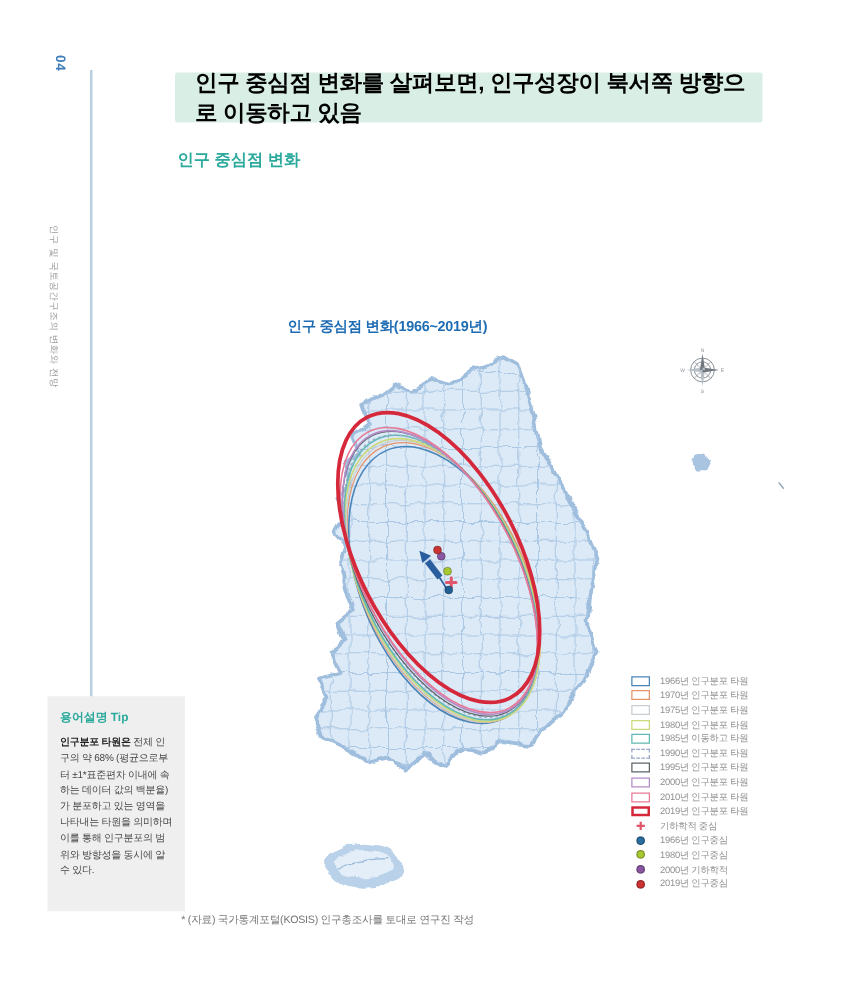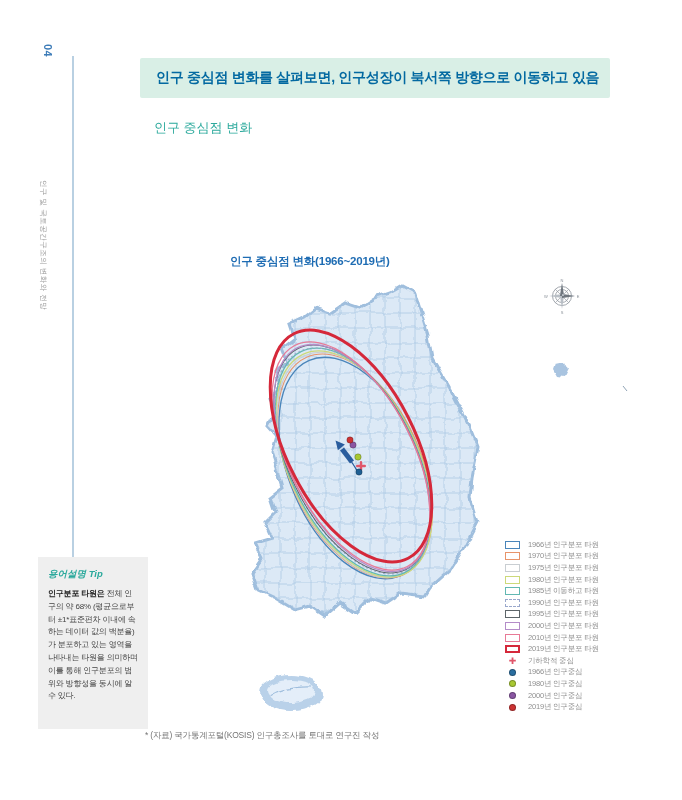--- a/index.html
+++ b/index.html
@@ -10,44 +10,44 @@
   
   .page-num { position:absolute; left:54px; top:44px; transform:rotate(90deg); transform-origin:0 0;
               font-size:11px; font-weight:bold; color:#3d7cb8; letter-spacing:.5px; }
   .v-rule   { position:absolute; left:72px; top:56px; width:2px; height:672px; background:#b9d0e2; }
   .side-label { position:absolute; left:48px; top:180px; transform:rotate(90deg); transform-origin:0 0;
                 font-size:7.5px; color:#9a9a9a; letter-spacing:.5px; white-space:nowrap; }
 
   
   .header-box { position:absolute; left:140px; top:58px; width:470px; height:40px;
                 background:#d9efe6; border-radius:2px; display:flex; align-items:center; }
-  .header-box .t { padding-left:16px; font-size:14px; font-weight:bold; color:#0369a1; letter-spacing:-0.3px; }
-
-  .section-title { position:absolute; left:142px; top:119px; font-size:13px; font-weight:normal; color:#2ba99c;margin-left:12px; }
+  .header-box .t { padding-left:16px; font-size:18px; font-weight:bold; color:#000000; letter-spacing:-0.3px; }
+
+  .section-title { position:absolute; left:142px; top:119px; font-size:13px; font-weight:bold; color:#2ba99c; }
 
   .bullets { position:absolute; left:142px; top:146px; width:470px; font-size:10.8px; color:#404040; line-height:1.7; }
   .bullets p { padding-left:10px; text-indent:-10px; margin-bottom:9px; letter-spacing:-0.2px; }
   .bullets p:before { content:"• "; font-size:8px; color:#404040; }
 
   .figure-title { position:absolute; left:230px; top:254px; width:320px; text-align:left;
                   font-size:11.5px; font-weight:bold; color:#1e6cb3; letter-spacing:-0.2px; }
 
   .map-wrap { position:absolute; left:230px; top:278px; width:410px; height:445px; }
 
   
   .legend { position:absolute; left:505px; top:539px; display:flex; flex-direction:column; }
   .legend-row { display:flex; align-items:center; height:11.6px; }
   .sw-rect { width:15px; height:8px; border:1.2px solid #999; background:transparent; flex:0 0 auto; }
   .sw-dot  { width:7px; height:7px; border-radius:50%; border:1px solid rgba(0,0,0,.28); margin:0 4px; flex:0 0 auto; }
   .sw-plus { width:15px; text-align:center; font-size:9px; line-height:8px; flex:0 0 auto; }
   .legend-label { margin-left:8px; font-size:7.5px; color:#8f8f8f; letter-spacing:-0.2px; white-space:nowrap; }
 
   
   .tip-box { position:absolute; left:38px; top:557px; width:110px; height:172px; background:#efefef; padding:11px 10px; }
-  .tip-title { font-size:9.5px; font-weight:bold; color:#2ba99c; margin-bottom:7px;font-style:italic; }
+  .tip-title { font-size:9.5px; font-weight:bold; color:#2ba99c; margin-bottom:7px; }
   .tip-body { font-size:8px; color:#454545; line-height:1.6; letter-spacing:-0.2px; }
   .tip-term { font-weight:bold; color:#222; }
 
   .footnote { position:absolute; left:145px; top:730px; font-size:8.5px; color:#757575; letter-spacing:-0.2px; }
 </style>
 </head>
 <body>
 
 <div class="page">
 
@@ -226,21 +226,21 @@
       <div class="legend-row">
         <span class="sw-dot" style="background: rgb(42, 110, 160);"></span>
         <span class="legend-label">1966년 인구중심</span>
       </div>
       <div class="legend-row">
         <span class="sw-dot" style="background: rgb(168, 200, 50);"></span>
         <span class="legend-label">1980년 인구중심</span>
       </div>
       <div class="legend-row">
         <span class="sw-dot" style="background: rgb(138, 86, 162);"></span>
-        <span class="legend-label">2000년 인구중심</span>
+        <span class="legend-label">2000년 기하학적</span>
       </div>
       <div class="legend-row">
         <span class="sw-dot" style="background: rgb(204, 51, 51);"></span>
         <span class="legend-label">2019년 인구중심</span>
       </div>
     </div>
 
   <div class="tip-box">
     <div class="tip-title">용어설명 Tip</div>
     <div class="tip-body">

